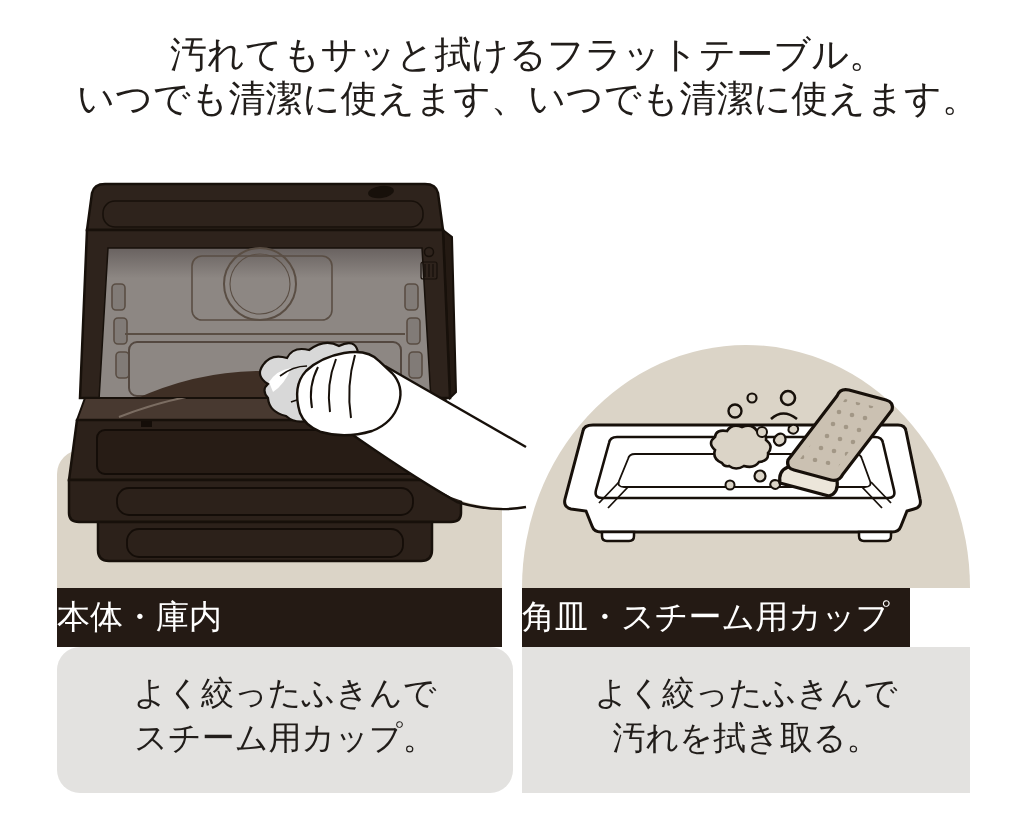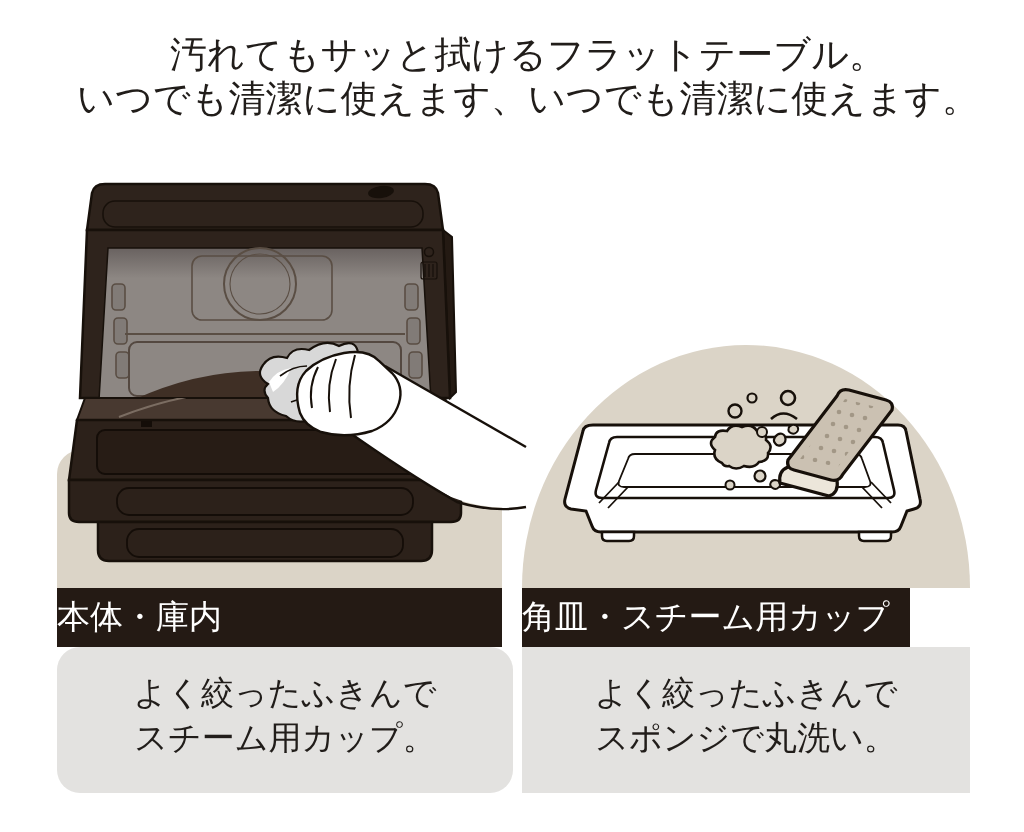--- a/index.html
+++ b/index.html
@@ -59,21 +59,21 @@
   <div class="label-bar right">
     <span>角皿・スチーム用カップ</span>
   </div>
 
   <div class="desc-panel left">
     <div>よく絞ったふきんで</div>
     <div>スチーム用カップ。</div>
   </div>
   <div class="desc-panel right">
     <div>よく絞ったふきんで</div>
-    <div>スポンジで丸洗い。</div>
+    <div>汚れを拭き取る。</div>
   </div>
 
   <svg id="oven-svg" viewBox="0 0 505 400">
     <defs>
       <linearGradient id="cavg" x1="0" y1="0" x2="0" y2="1">
         <stop offset="0" stop-color="#696260"></stop>
         <stop offset="0.20" stop-color="#8d8783"></stop>
         <stop offset="1" stop-color="#8d8783"></stop>
       </linearGradient>
       <clipPath id="glassclip">

